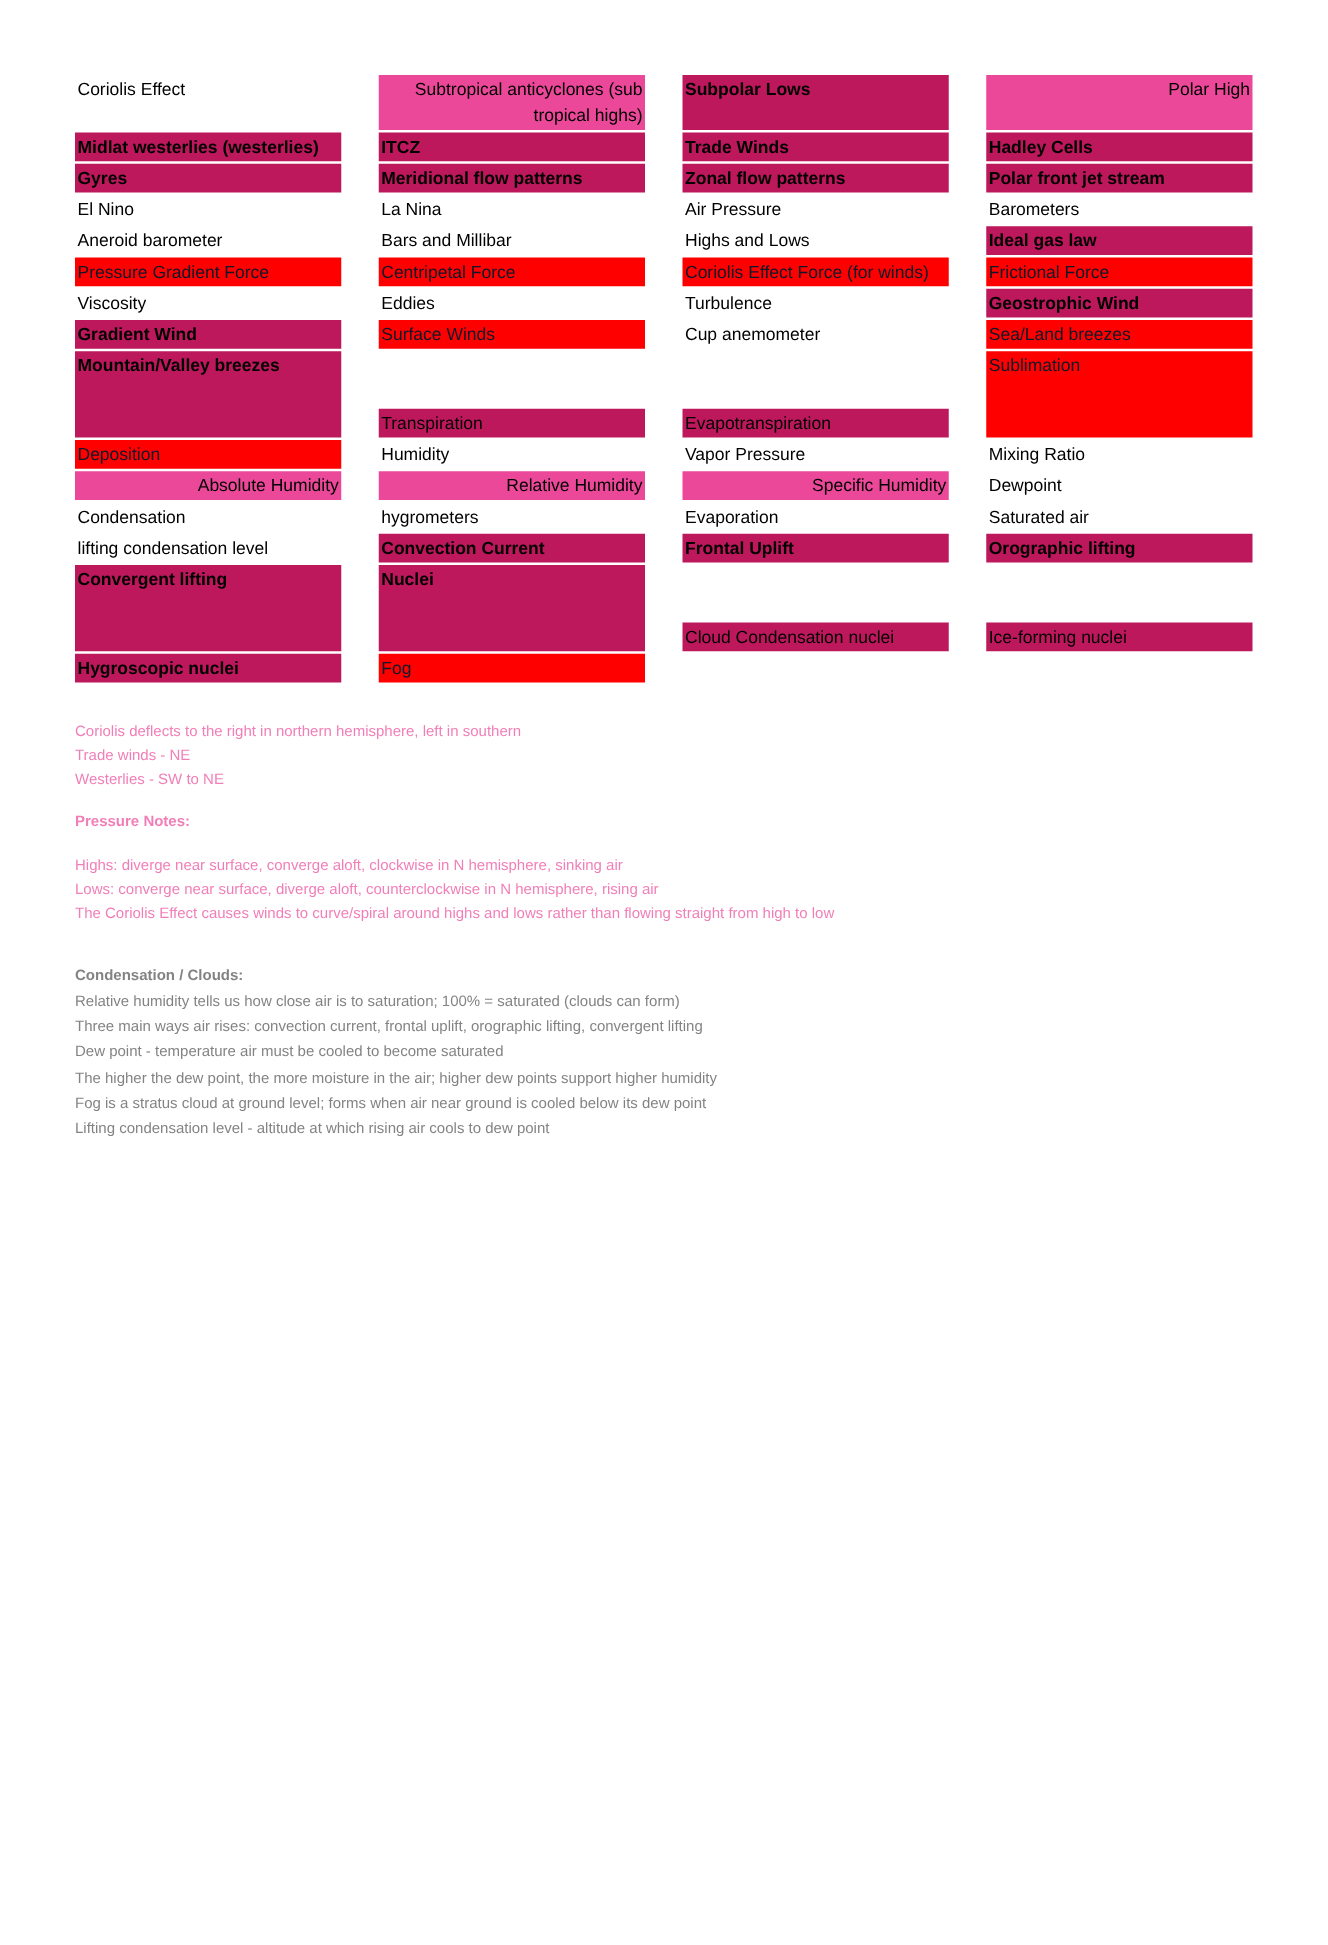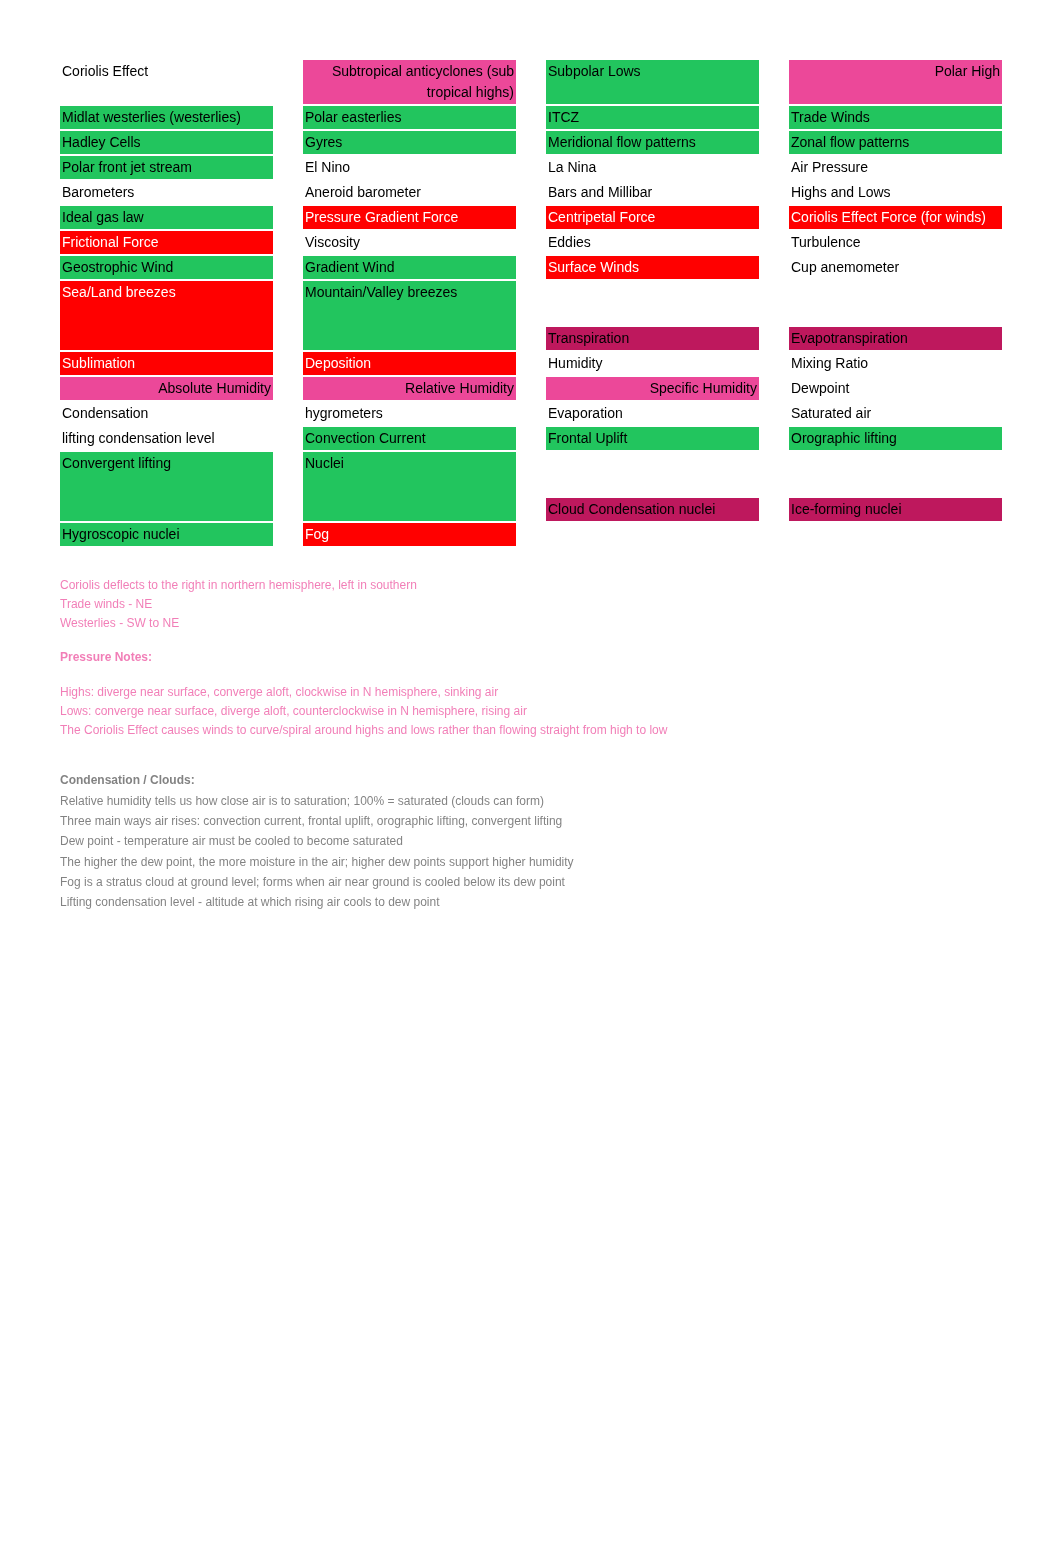--- a/index.html
+++ b/index.html
@@ -29,22 +29,22 @@
       row-gap: 2px;
       margin-bottom: 30px;
     }
     .term {
       padding: 1px 2px;
       font-size: 14px;
       line-height: 1.5;
     }
     
     .hl-green { background-color: #ec4899; text-align: right; }
-    .hl-yellow { background-color: #22c55e; }
-    .hl-red { background-color: #ff0000; color: #ffffff; }
+    .hl-yellow { background-color: #be185d; font-weight: bold; }
+    .hl-red { background-color: #ff0000; color: #0f172a; }
     .hl-cyan { background-color: #be185d; margin-top: 46px; }
 
     .notes-section {
       margin-top: 20px;
       color: #ec4899;
       font-size: 12px;
       opacity: 0.7;
     }
     .notes-section .note-block {
       margin-bottom: 16px;
@@ -71,21 +71,20 @@
 <p class="page-title"></p>
 
 <div class="section-header"></div>
 
 <div class="terms-grid" id="terms-container">
 <div class="term">Coriolis Effect</div>
     <div class="term hl-green">Subtropical anticyclones (sub tropical highs)</div>
     <div class="term hl-yellow">Subpolar Lows</div>
     <div class="term hl-green">Polar High</div>
     <div class="term hl-yellow">Midlat westerlies (westerlies)</div>
-    <div class="term hl-yellow">Polar easterlies</div>
     <div class="term hl-yellow">ITCZ</div>
     <div class="term hl-yellow">Trade Winds</div>
     <div class="term hl-yellow">Hadley Cells</div>
     <div class="term hl-yellow">Gyres</div>
     <div class="term hl-yellow">Meridional flow patterns</div>
     <div class="term hl-yellow">Zonal flow patterns</div>
     <div class="term hl-yellow">Polar front jet stream</div>
     <div class="term">El Nino</div>
     <div class="term">La Nina</div>
     <div class="term">Air Pressure</div>
@@ -105,20 +104,21 @@
     <div class="term hl-yellow">Gradient Wind</div>
     <div class="term hl-red">Surface Winds</div>
     <div class="term">Cup anemometer</div>
     <div class="term hl-red">Sea/Land breezes</div>
     <div class="term hl-yellow">Mountain/Valley breezes</div>
     <div class="term hl-cyan">Transpiration</div>
     <div class="term hl-cyan">Evapotranspiration</div>
     <div class="term hl-red">Sublimation</div>
     <div class="term hl-red">Deposition</div>
     <div class="term">Humidity</div>
+    <div class="term">Vapor Pressure</div>
     <div class="term">Mixing Ratio</div>
     <div class="term hl-green">Absolute Humidity</div>
     <div class="term hl-green">Relative Humidity</div>
     <div class="term hl-green">Specific Humidity</div>
     <div class="term">Dewpoint</div>
     <div class="term">Condensation</div>
     <div class="term">hygrometers</div>
     <div class="term">Evaporation</div>
     <div class="term">Saturated air</div>
     <div class="term">lifting condensation level</div>

